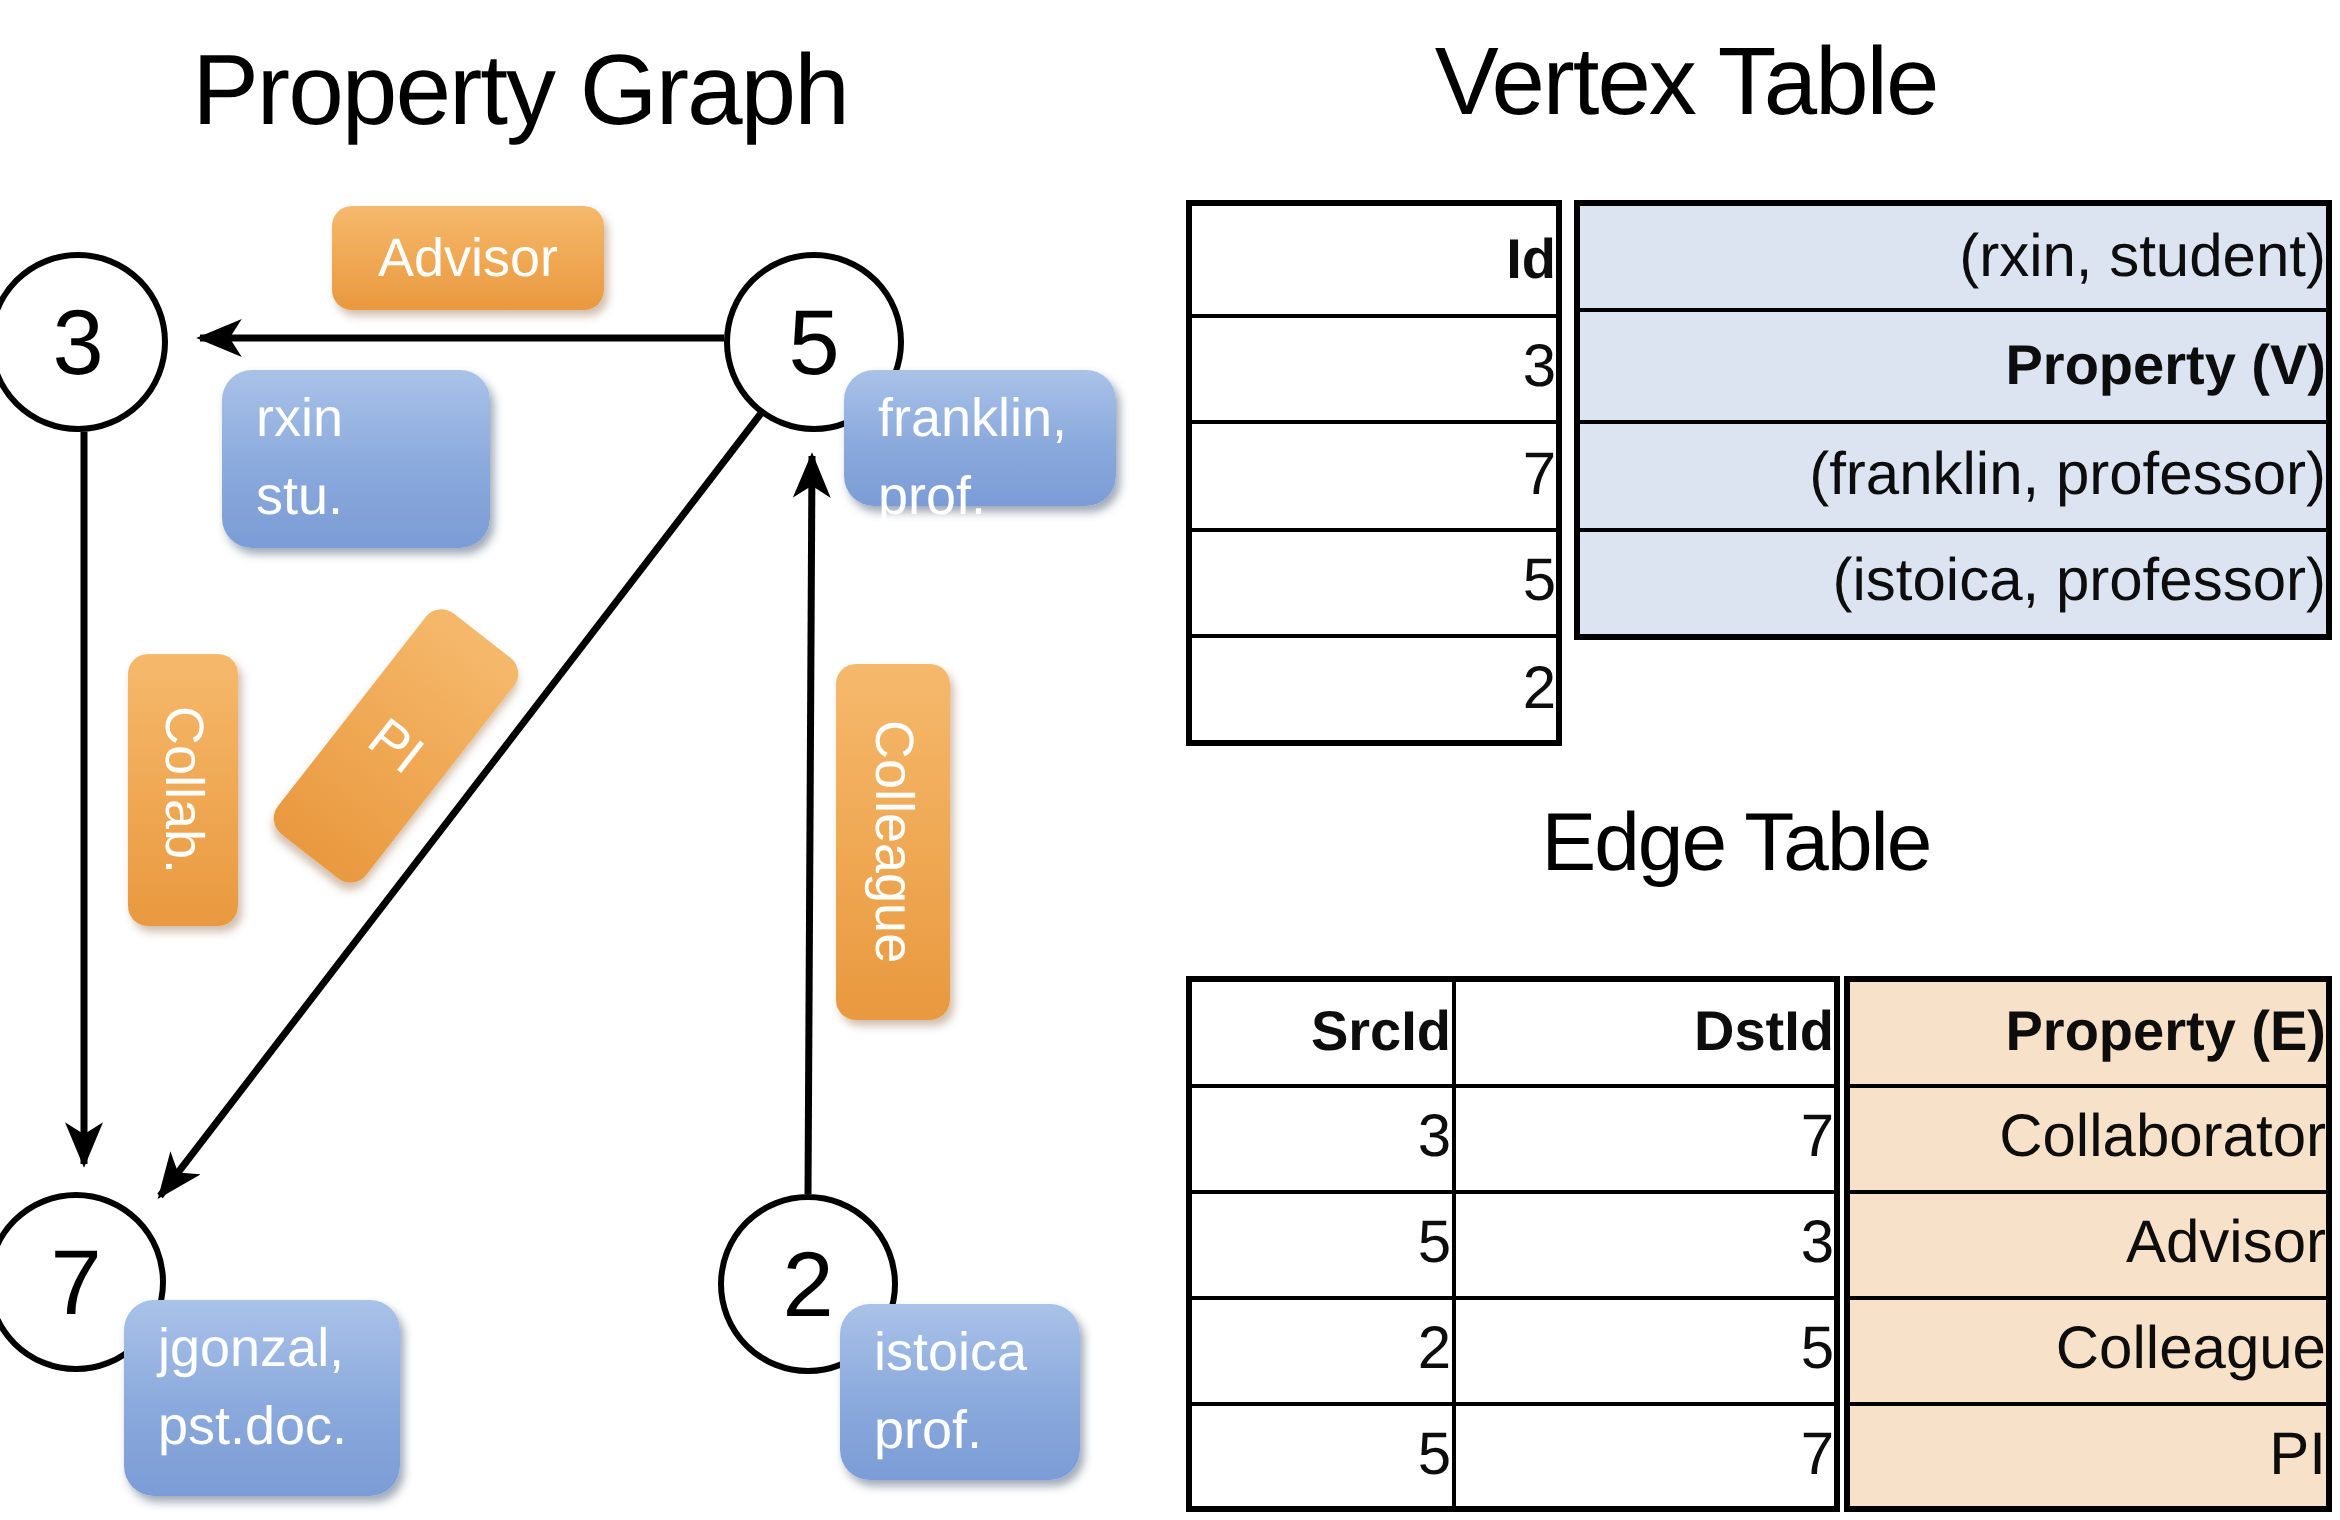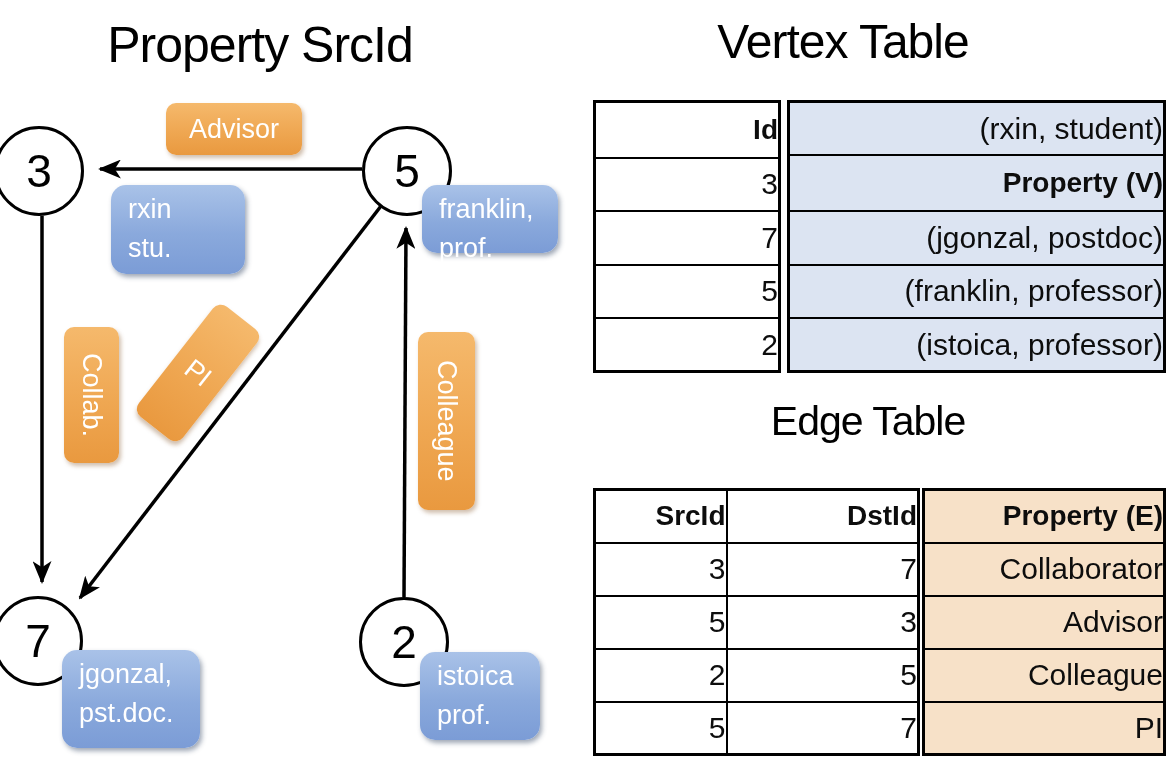--- a/index.html
+++ b/index.html
@@ -102,21 +102,21 @@
   .tbl-srcdst th, .tbl-srcdst td { height: 53px; }
   .tbl-pe     { left: 922px; top: 488px; width: 244px; }
   .tbl-pe th, .tbl-pe td { background: #f7e1c8; height: 53px; }
   .col-src { width: 132px; } .col-dst { width: 192px; }
 </style>
 </head>
 <body>
 
 <div class="stage">
 
-  <div class="big-title graph-title">Property SrcId</div>
+  <div class="big-title graph-title">Property Graph</div>
 
   <svg class="edge-svg" viewBox="0 0 585 760" xmlns="http://www.w3.org/2000/svg">
     <defs>
       <marker id="arrow" viewBox="0 0 12 10" markerUnits="userSpaceOnUse" markerWidth="23" markerHeight="19" refX="11" refY="5" orient="auto">
         <path d="M0,0 L12,5 L0,10 L3.2,5 Z" fill="#000"></path>
       </marker>
     </defs>
     <line x1="362" y1="169" x2="100" y2="169" stroke="#000" stroke-width="3.5" marker-end="url(#arrow)"></line>
     <line x1="42" y1="216" x2="42" y2="582" stroke="#000" stroke-width="3.5" marker-end="url(#arrow)"></line>
     <line x1="381" y1="206" x2="80" y2="598" stroke="#000" stroke-width="3.5" marker-end="url(#arrow)"></line>
@@ -190,23 +190,20 @@
 
   <table class="tbl-pv">
     <tbody>
         <tr>
           <td>(rxin, student)</td>
         </tr>
     <tr>
           <th>Property (V)</th>
         </tr>
     <tr>
-          <td>(jgonzal, postdoc)</td>
-        </tr>
-    <tr>
           <td>(franklin, professor)</td>
         </tr>
     <tr>
           <td>(istoica, professor)</td>
         </tr>
   </tbody>
     </table>
 
   <div class="big-title edge-title">Edge Table</div>
 

